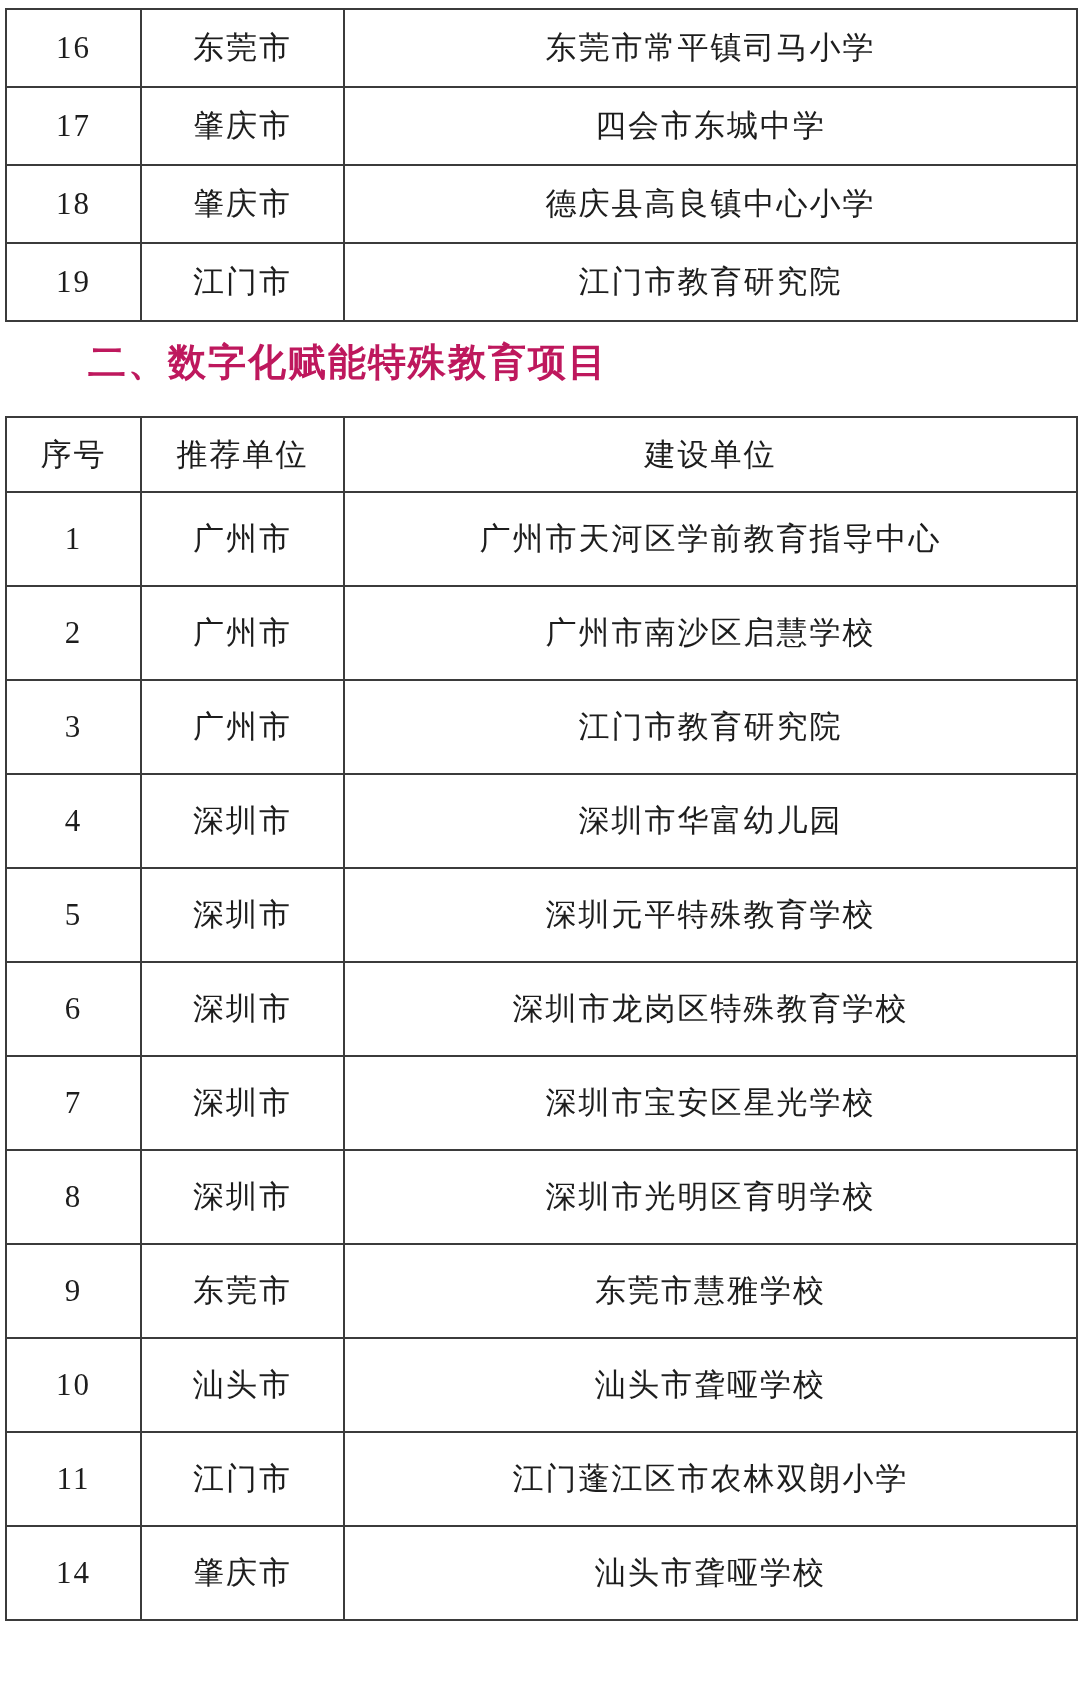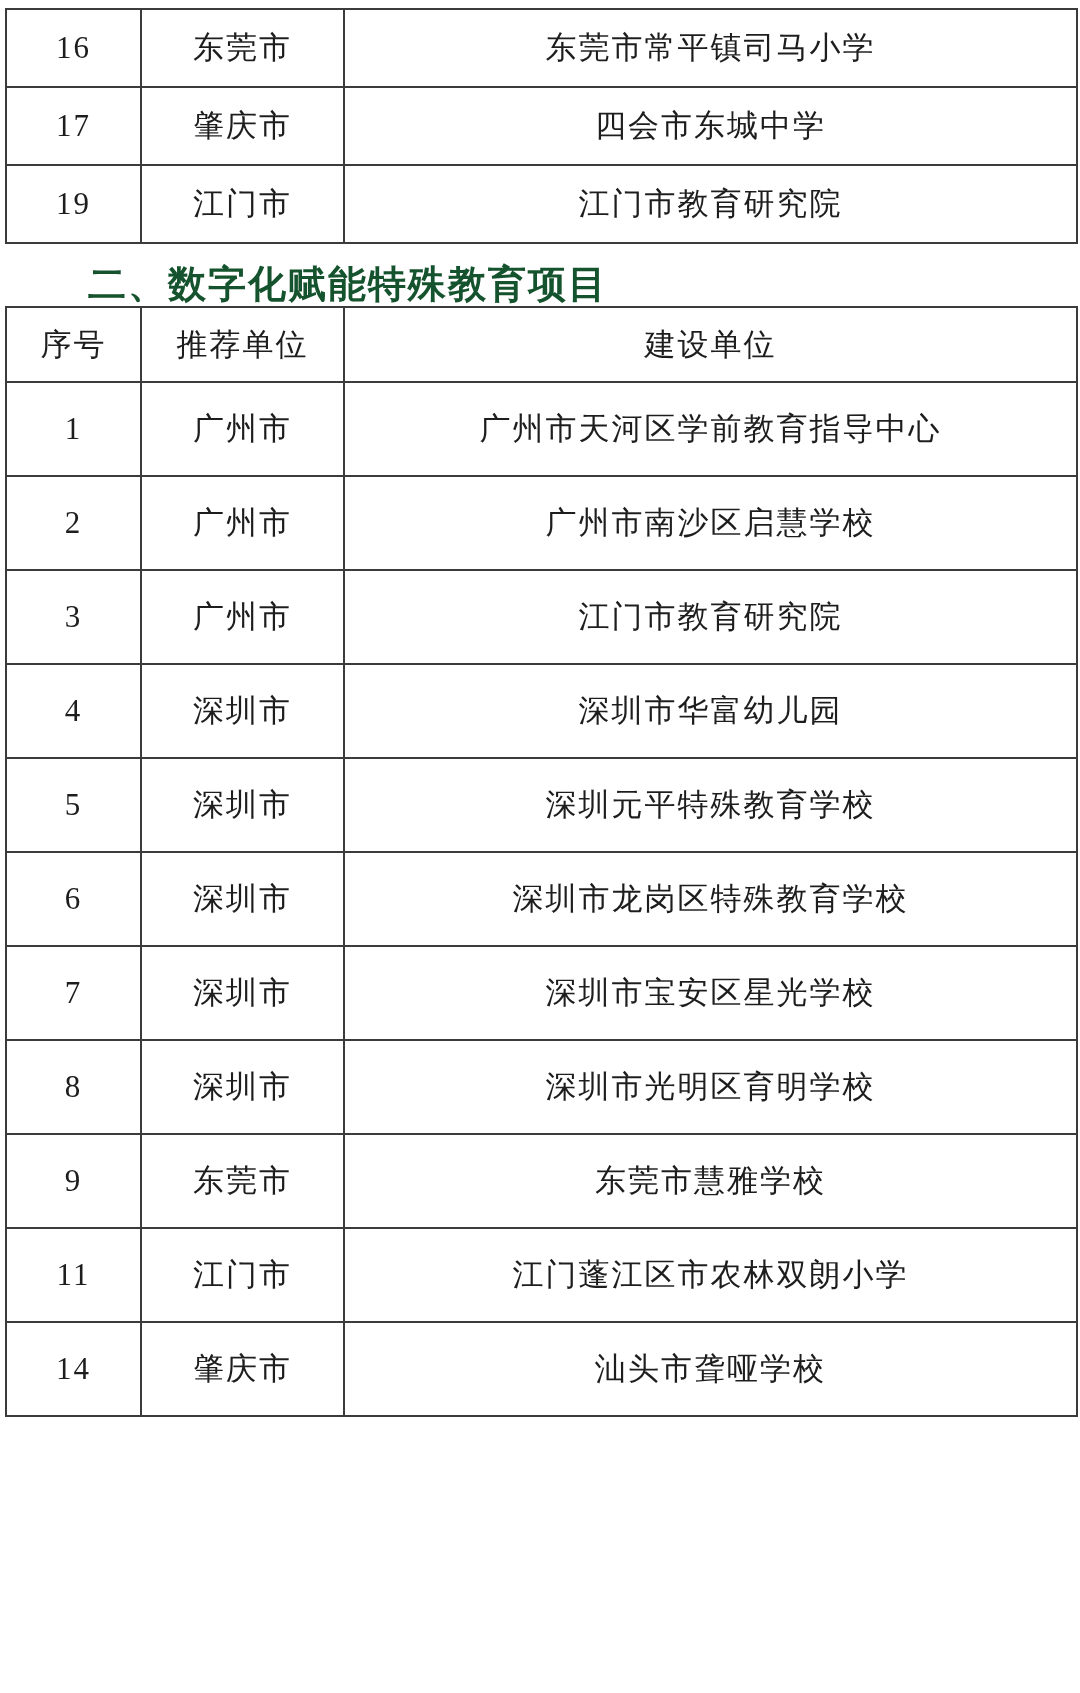--- a/index.html
+++ b/index.html
@@ -40,23 +40,23 @@
   }
   
   .tbl-cont { margin-top: 8px; }
   .tbl-cont td { height: 76px; }
   
   .section-heading {
     font-family: "Liberation Sans", "DejaVu Sans", sans-serif;
     font-weight: bold;
     font-size: 38px;
     line-height: 40px;
-    color: #14532d;
+    color: #be185d;
     letter-spacing: 2px;
-    margin: 20px 0 2px 88px;
+    margin: 20px 0 34px 88px;
   }
   
   .tbl-main th { height: 73px; }
   .tbl-main td { height: 92px; }
 </style>
 </head>
 <body>
 
 <div class="page">
 
@@ -69,20 +69,25 @@
     <tbody>
       <tr>
         <td>16</td>
         <td>东莞市</td>
         <td>东莞市常平镇司马小学</td>
       </tr>
       <tr>
         <td>17</td>
         <td>肇庆市</td>
         <td>四会市东城中学</td>
+      </tr>
+      <tr>
+        <td>18</td>
+        <td>肇庆市</td>
+        <td>德庆县高良镇中心小学</td>
       </tr>
       <tr>
         <td>19</td>
         <td>江门市</td>
         <td>江门市教育研究院</td>
       </tr>
     </tbody>
   </table>
 
   <h2 class="section-heading">二、数字化赋能特殊教育项目</h2>
@@ -140,20 +145,25 @@
         <td>8</td>
         <td>深圳市</td>
         <td>深圳市光明区育明学校</td>
       </tr>
       <tr>
         <td>9</td>
         <td>东莞市</td>
         <td>东莞市慧雅学校</td>
       </tr>
       <tr>
+        <td>10</td>
+        <td>汕头市</td>
+        <td>汕头市聋哑学校</td>
+      </tr>
+      <tr>
         <td>11</td>
         <td>江门市</td>
         <td>江门蓬江区市农林双朗小学</td>
       </tr>
       <tr>
         <td>14</td>
         <td>肇庆市</td>
         <td>汕头市聋哑学校</td>
       </tr>
     </tbody>

